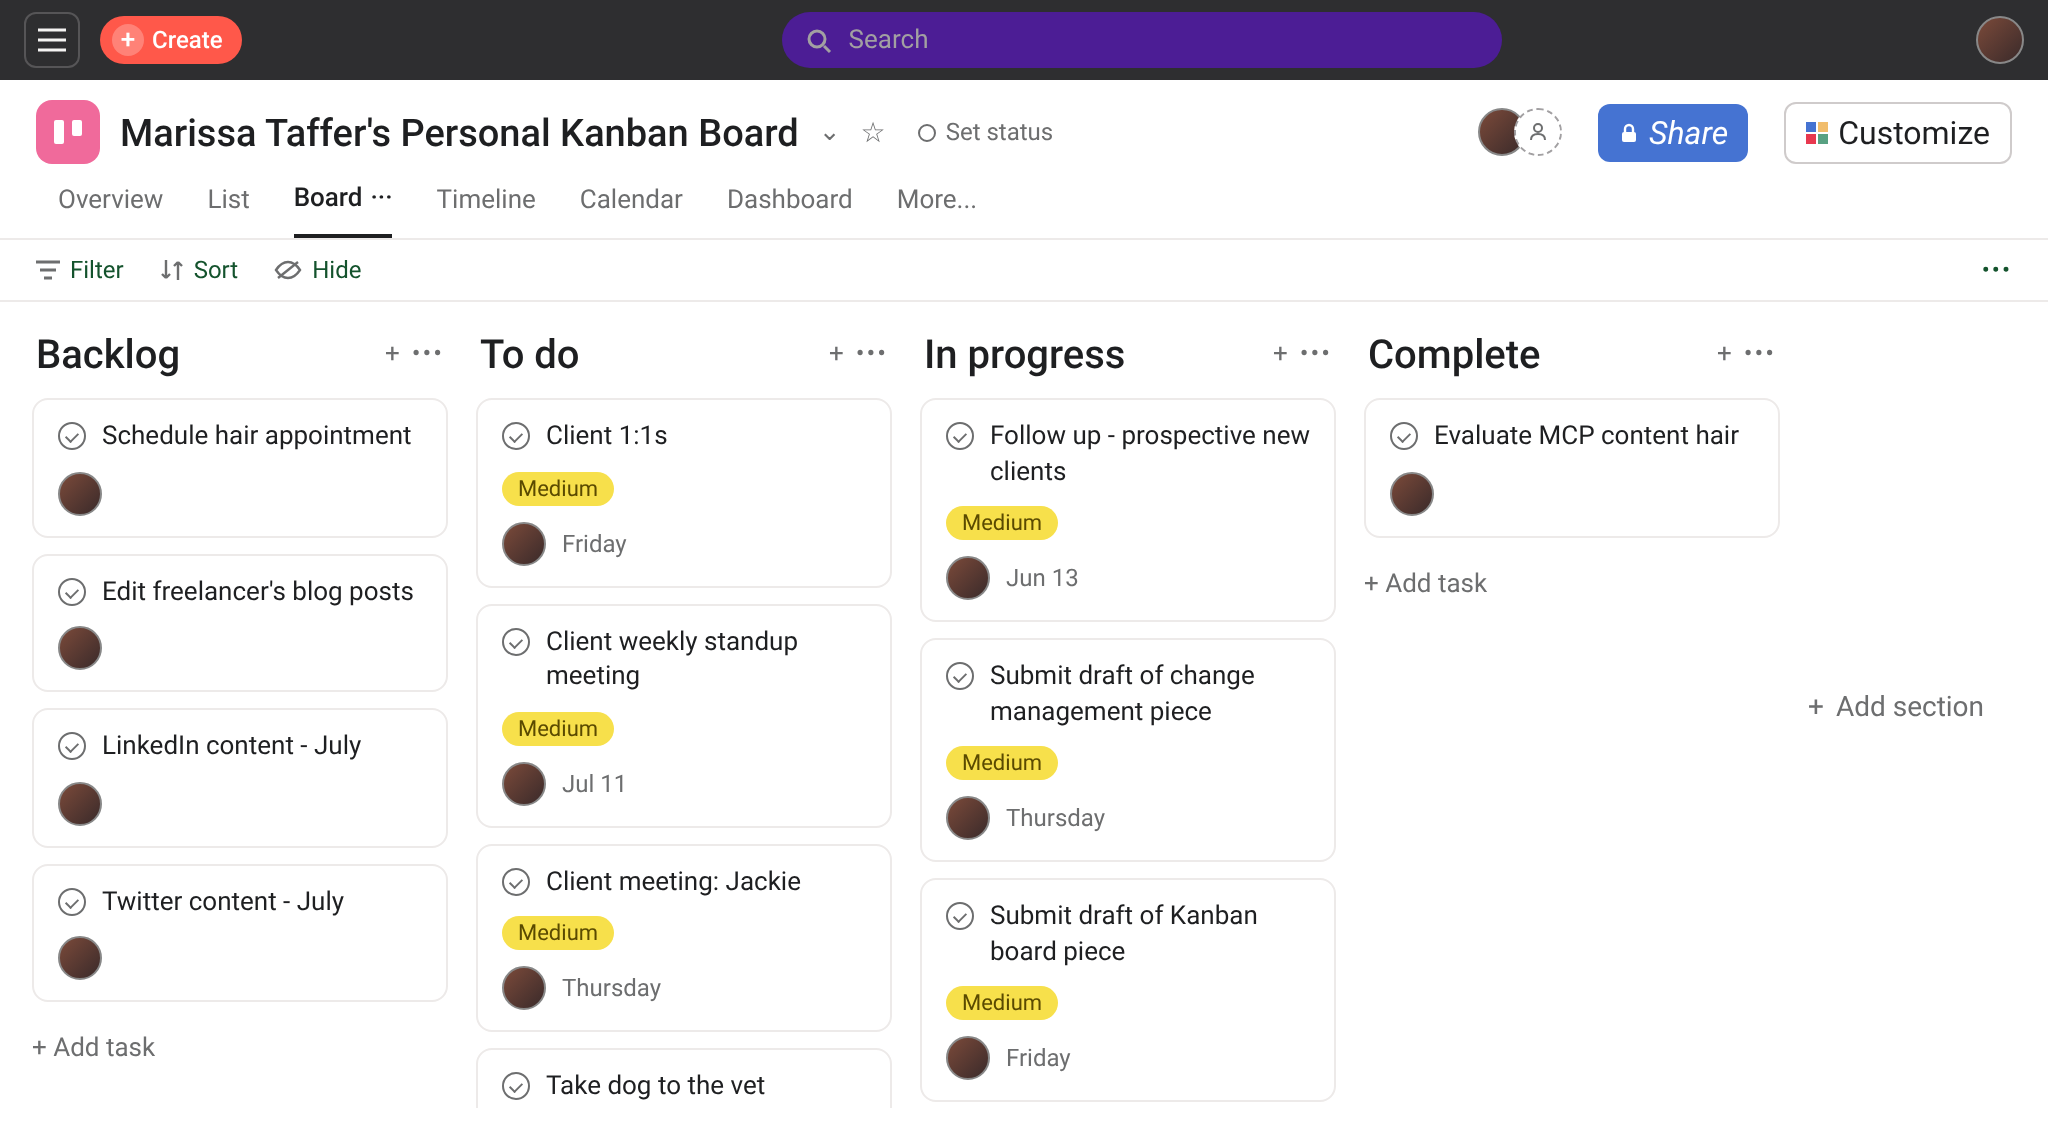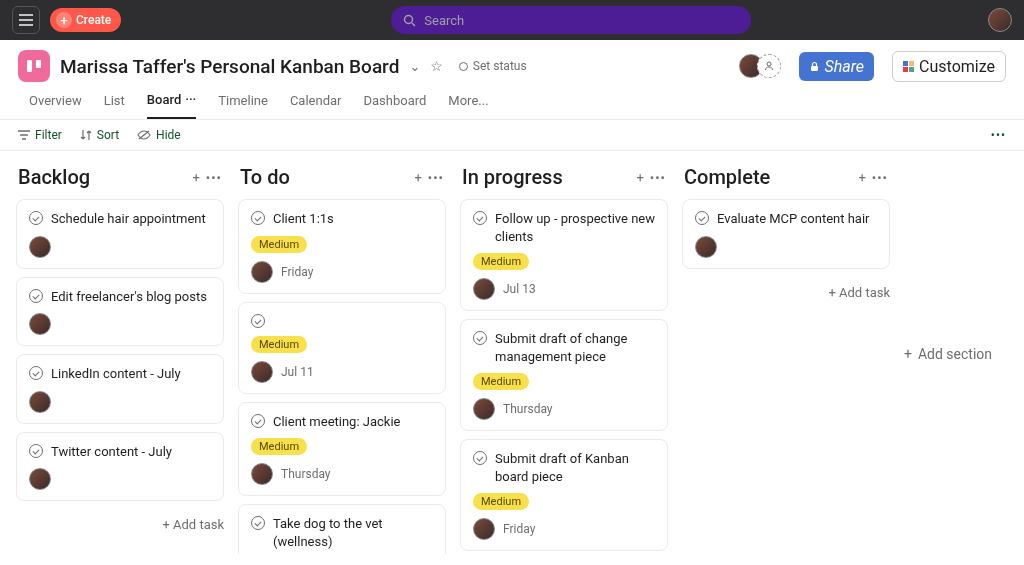--- a/index.html
+++ b/index.html
@@ -56,21 +56,21 @@
   .col-head .ico { color:#6d6e6f; cursor:pointer; }
   .card { background:#fff; border:1px solid #edeae9; border-radius:8px; padding:10px 12px; margin-bottom:8px; box-shadow:0 0 0 rgba(0,0,0,0); }
   .card-title-row { display:flex; align-items:flex-start; gap:8px; }
   .check { width:14px; height:14px; border:1.5px solid #6d6e6f; border-radius:50%; flex-shrink:0; margin-top:1px; position:relative; }
   .check::after{content:"";position:absolute;left:3px;top:4px;width:5px;height:3px;border-left:1.5px solid #6d6e6f;border-bottom:1.5px solid #6d6e6f;transform:rotate(-45deg);}
   .card-title { font-size:13px; line-height:1.35; }
   .badge { display:inline-block; font-size:11px; padding:2px 8px; border-radius:10px; margin-top:8px; }
   .badge.medium { background:#f7e04b; color:#5a4a00; }
   .meta { display:flex; align-items:center; gap:8px; margin-top:8px; color:#6d6e6f; font-size:12px; }
   .meta .avatar { width:22px; height:22px; }
-  .add-task { text-align:right; color:#6d6e6f; font-size:13px; padding:8px 0; cursor:pointer; }
+  .add-task { text-align:left; color:#6d6e6f; font-size:13px; padding:8px 0; cursor:pointer; }
   .add-section { color:#6d6e6f; font-size:14px; display:flex; align-items:center; gap:6px; cursor:pointer; padding-top:2px; }
   
   svg { display:block; }
 </style>
 </head>
 <body>
 
 <div class="topbar">
   <div class="hamburger">
     <svg width="14" height="12" viewBox="0 0 14 12">
@@ -228,20 +228,21 @@
         </div>
       <span class="badge medium">Medium</span>
       <div class="meta">
           <div class="avatar"></div>
           <span>Friday</span>
         </div>
     </div>
     <div class="card">
       <div class="card-title-row">
           <span class="check"></span>
+          <span class="card-title">Client weekly standup meeting</span>
         </div>
       <span class="badge medium">Medium</span>
       <div class="meta">
           <div class="avatar"></div>
           <span>Jul 11</span>
         </div>
     </div>
     <div class="card">
       <div class="card-title-row">
           <span class="check"></span>
@@ -269,21 +270,21 @@
       <span class="ico dots">•••</span>
     </div>
     <div class="card">
       <div class="card-title-row">
           <span class="check"></span>
           <span class="card-title">Follow up - prospective new clients</span>
         </div>
       <span class="badge medium">Medium</span>
       <div class="meta">
           <div class="avatar"></div>
-          <span>Jul 13</span>
+          <span>Jun 13</span>
         </div>
     </div>
     <div class="card">
       <div class="card-title-row">
           <span class="check"></span>
           <span class="card-title">Submit draft of change management piece</span>
         </div>
       <span class="badge medium">Medium</span>
       <div class="meta">
           <div class="avatar"></div>

